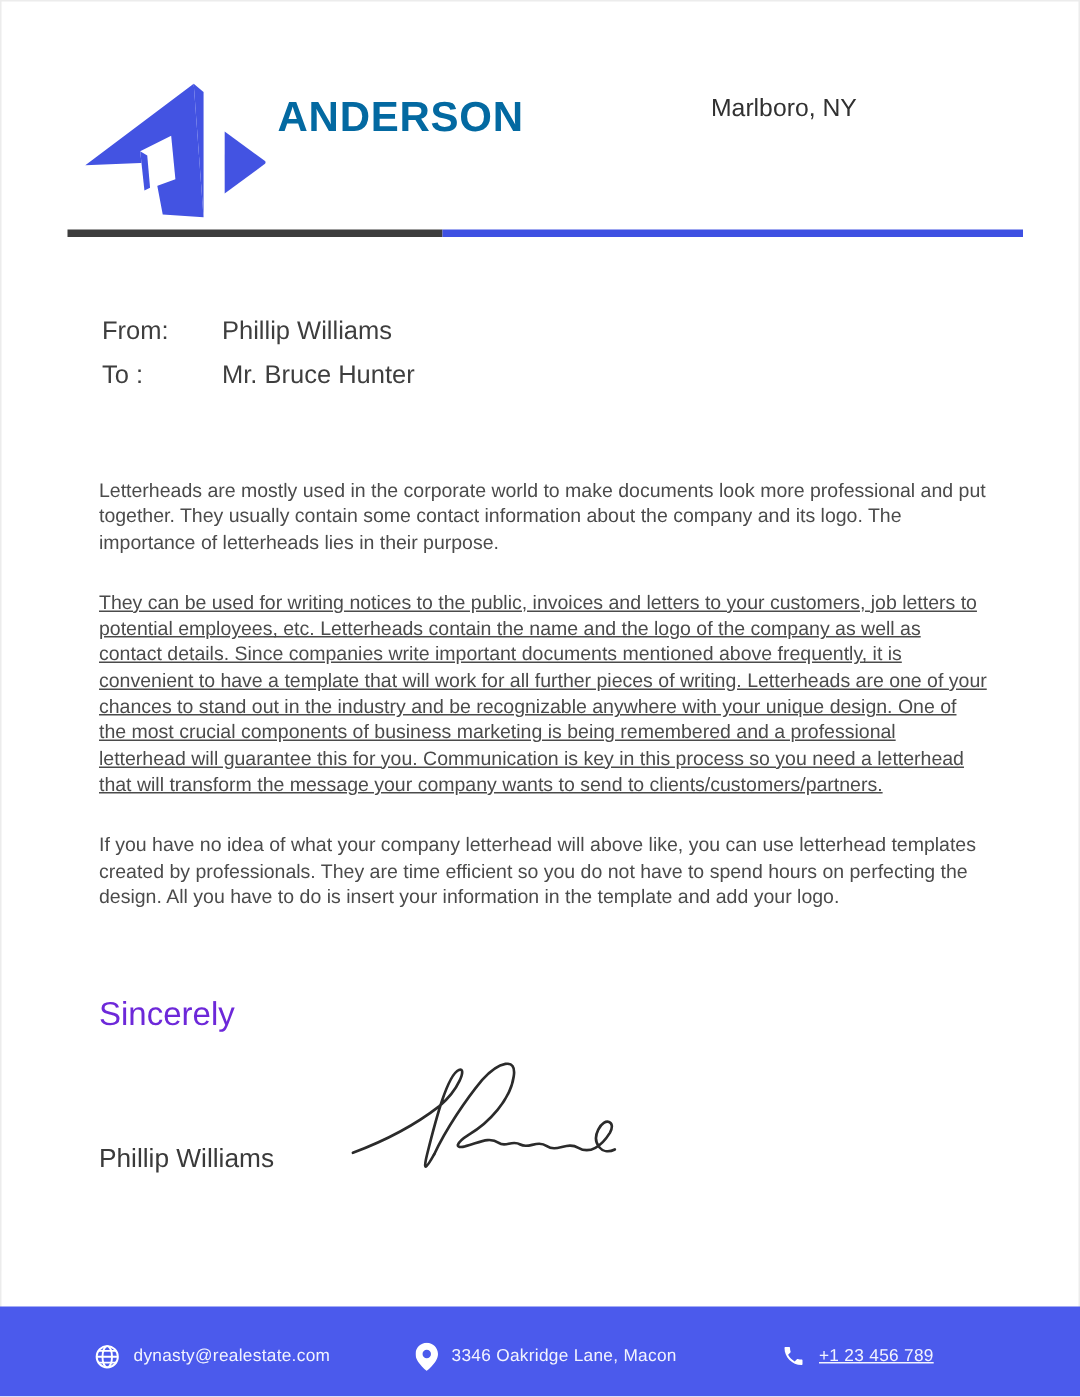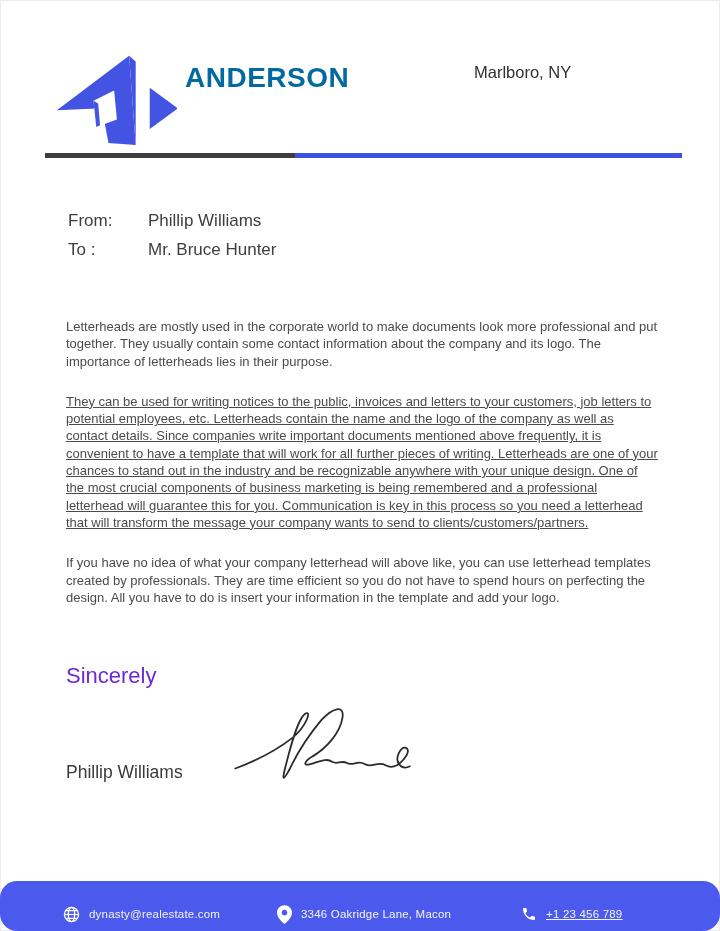--- a/index.html
+++ b/index.html
@@ -47,21 +47,21 @@
   .para2 { margin-top: 34px; text-decoration: underline; }
   .para3 { margin-top: 10px; }
 
   
   .sincerely { position: absolute; top: 663px; left: 66px; font-size: 22px; color: #6d28d9; }
   .signer-name { position: absolute; top: 762px; left: 66px; font-size: 17.5px; color: #3a3a3a; }
   .signature { position: absolute; top: 700px; left: 232px; width: 190px; height: 105px; }
   .signature svg { width: 100%; height: 100%; }
 
   
-  .footer { position: absolute; left: 0; bottom: 0; width: 720px; height: 50px; background: #4b5aec; border-radius: 17px; }
+  .footer { position: absolute; left: 0; bottom: 0; width: 720px; height: 60px; background: #4b5aec; }
   .footer-item { position: absolute; top: 0; height: 66px; display: flex; align-items: center; gap: 9px; color: rgba(255,255,255,0.93); font-size: 11.5px; letter-spacing: 0.2px; }
   .footer-item .ficon { display: flex; align-items: center; justify-content: center; }
   .footer-email { left: 63px; }
   .footer-location { left: 277px; }
   .footer-phone { left: 521px; text-decoration: underline; }
 </style>
 </head>
 <body>
 
 <div class="page">

